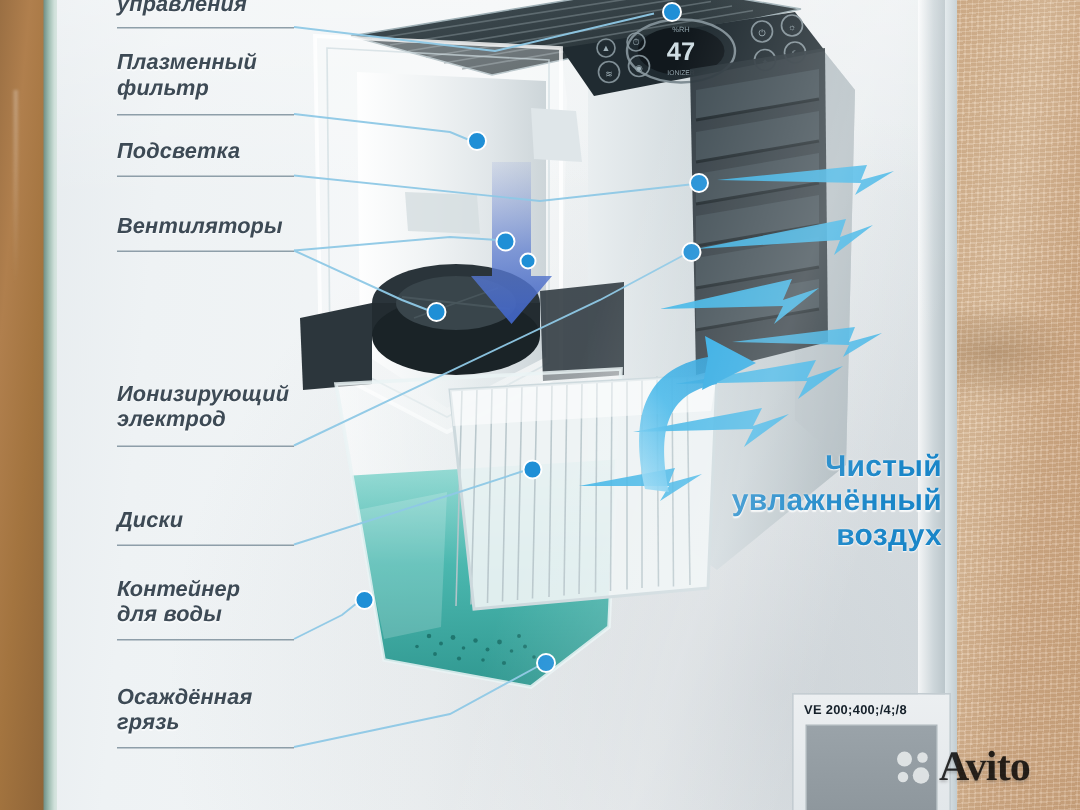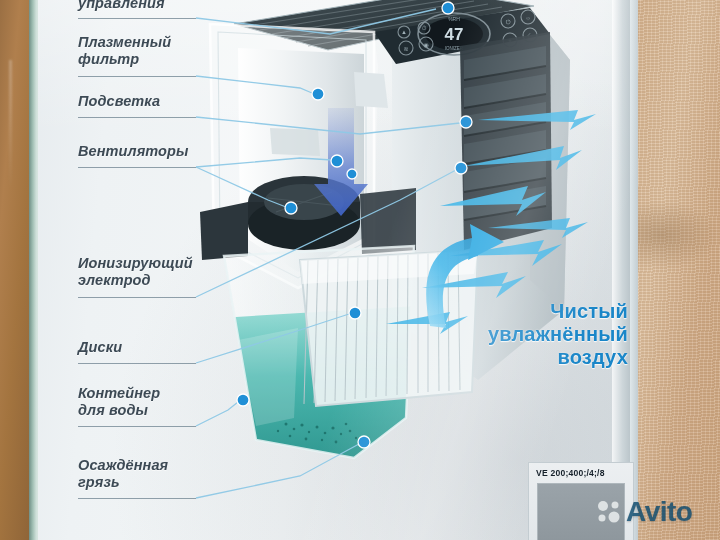--- a/index.html
+++ b/index.html
@@ -87,22 +87,23 @@
     position:absolute;left:537px;top:483px;width:86px;height:57px;
     background:linear-gradient(180deg,#9aa3a9,#8e979d);
     border:1px solid #aeb7bc;
   }
   
   .avito{
     position:absolute;left:596px;top:496px;display:flex;align-items:center;gap:4px;
     opacity:.82;
   }
   .avito .word{
-    color:#0c4a6e;font-size:28px;font-weight:700;letter-spacing:-.5px;
+    color:#000000;font-size:28px;font-weight:700;letter-spacing:-.5px;
     text-shadow:0 1px 2px rgba(60,60,60,.35);
+    font-family:Liberation Serif, serif;
   }
   .avito svg{display:block;}
   
   .sheen{
     position:absolute;left:38px;top:0;width:600px;height:540px;
     background:linear-gradient(108deg, rgba(255,255,255,0) 55%, rgba(255,255,255,.22) 72%, rgba(255,255,255,0) 85%);
     pointer-events:none;
   }
 </style>
 </head>

